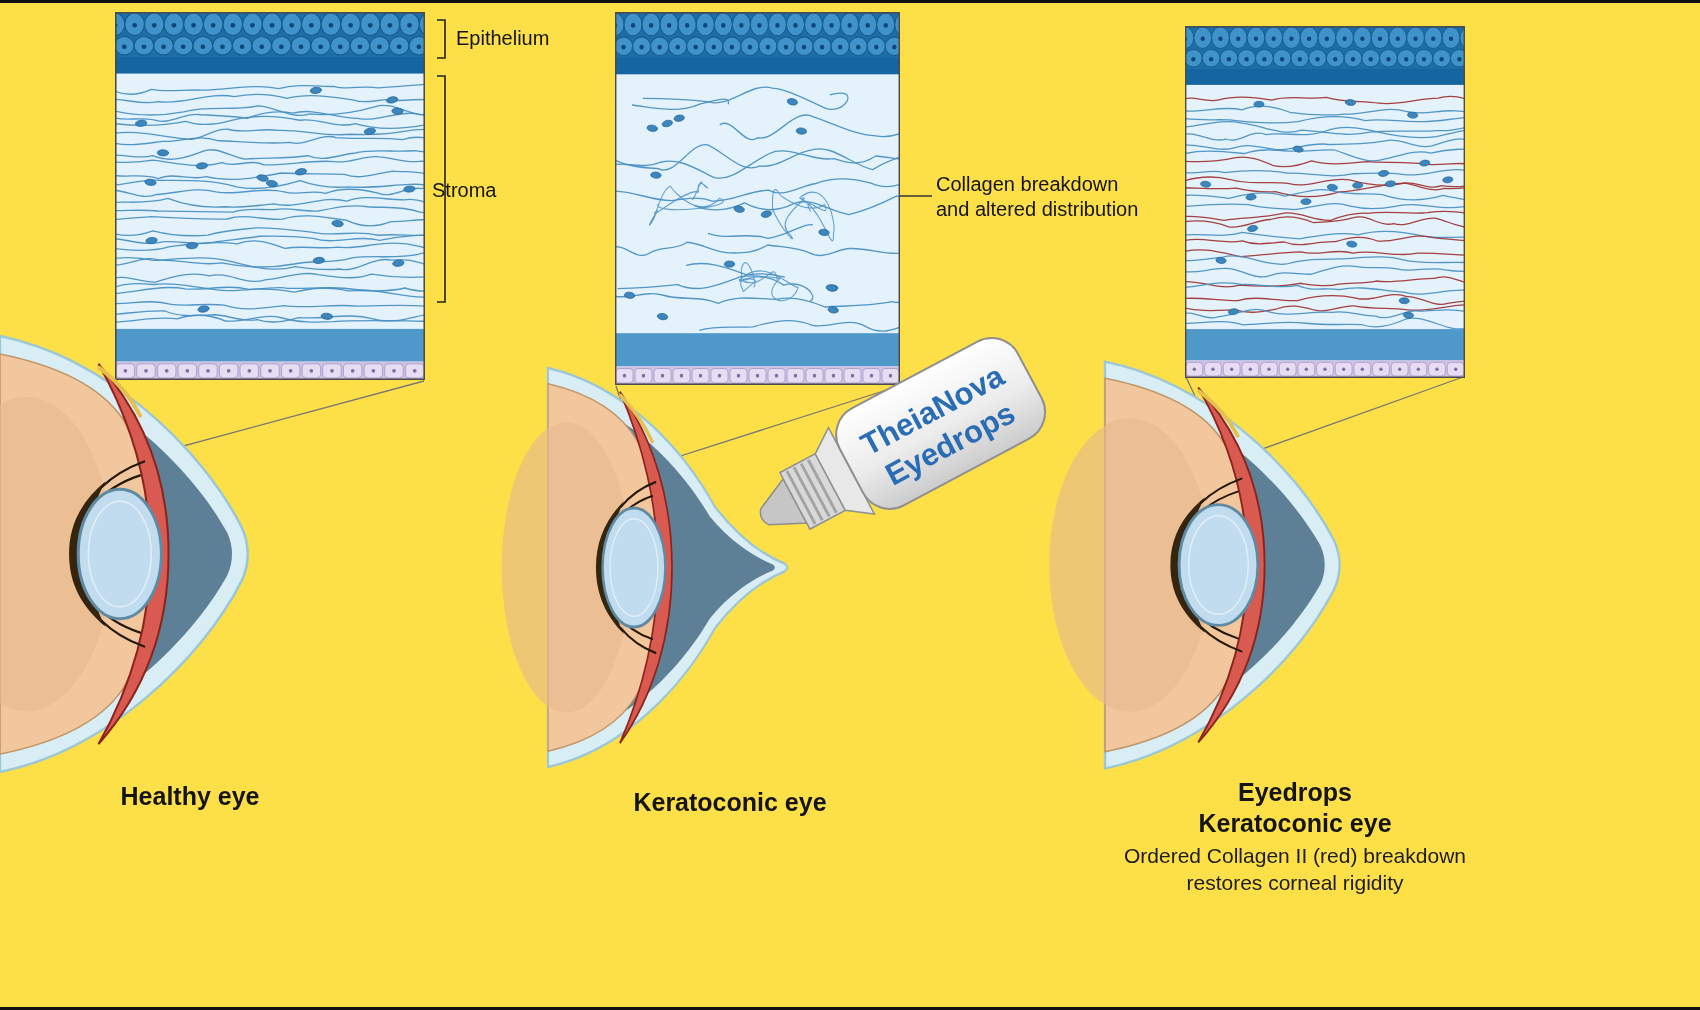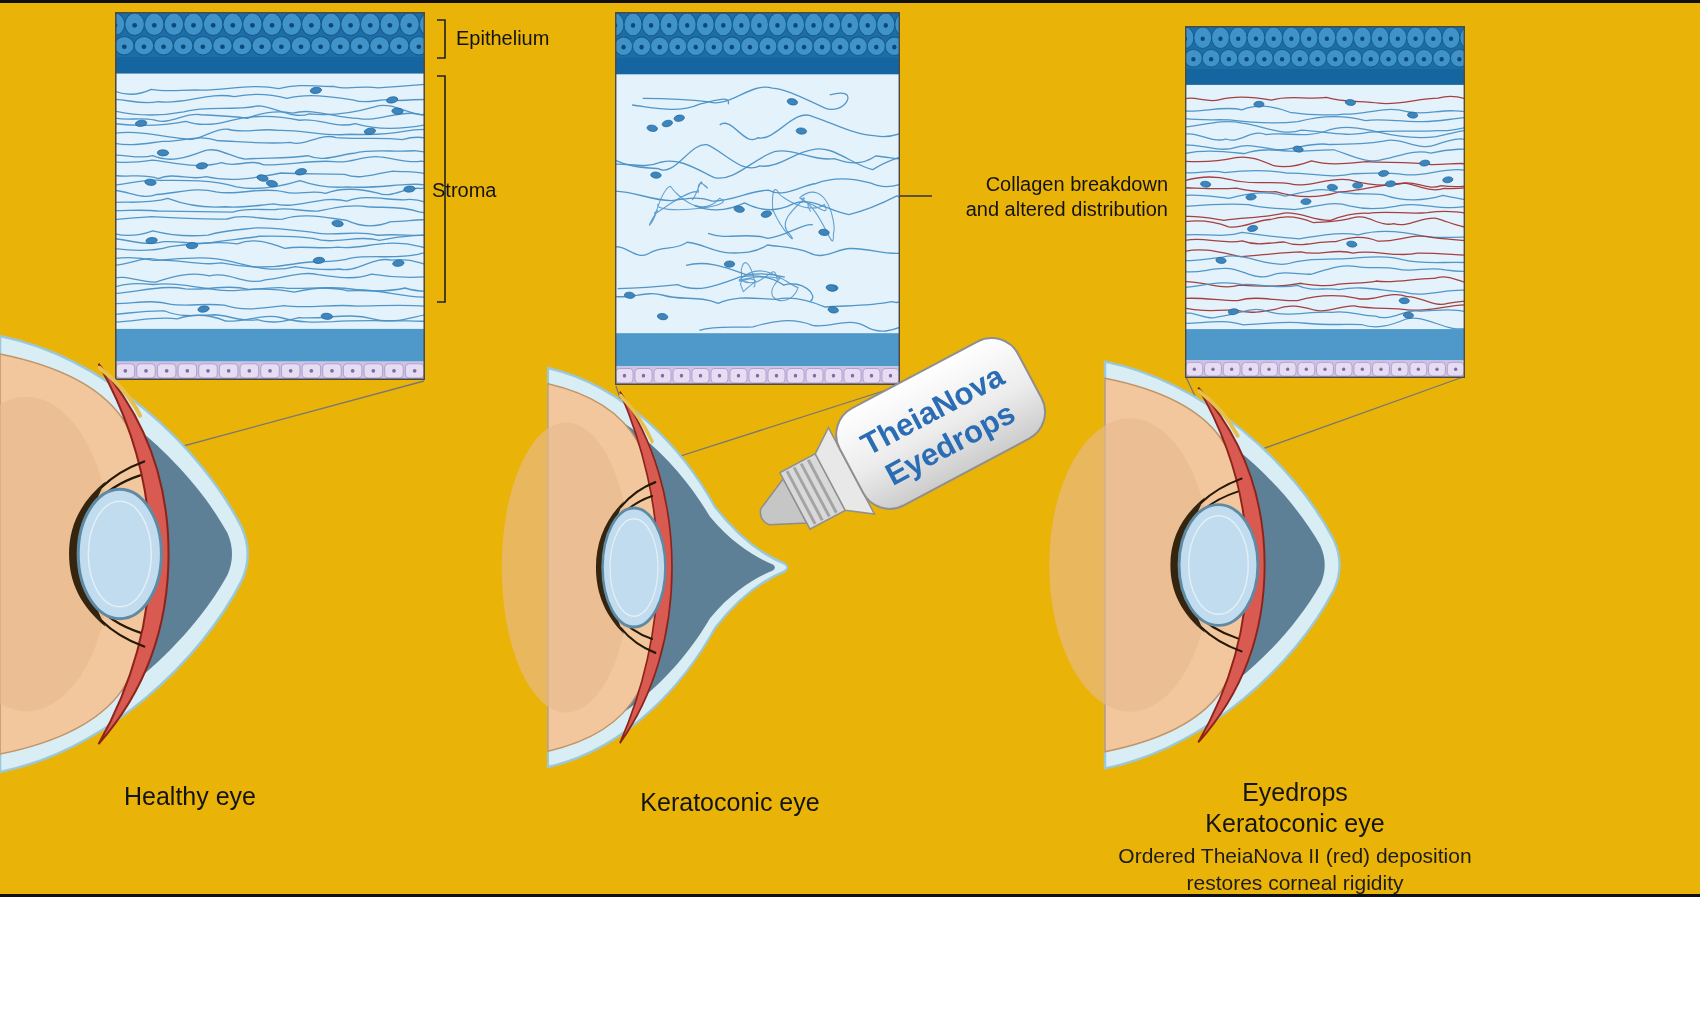--- a/index.html
+++ b/index.html
@@ -1,28 +1,28 @@
 <!DOCTYPE html>
 <html><head>
 <meta charset="utf-8">
 <style>
   *{margin:0;padding:0;box-sizing:border-box}
   html,body{background:#ffffff}
   body{width:1700px;height:1010px;font-family:"Liberation Sans",sans-serif;position:relative;overflow:hidden}
-  .canvas{position:relative;width:1700px;height:897px;background:#eab308;overflow:hidden}
+  .canvas{position:relative;width:1700px;height:1010px;background:#fde047;overflow:hidden}
   .edge{position:absolute;left:0;width:100%;height:3px;background:#101010}
   section.panel{position:absolute;inset:0;pointer-events:none}
   svg{display:block}
   svg.inset{position:absolute;overflow:hidden;background:#e4f2fb}
   svg.eye,svg.overlay,svg.bottle{position:absolute;overflow:visible;pointer-events:none}
   svg.overlay{left:0;top:0;width:1700px;height:1010px}
-  .caption-title{position:absolute;font-weight:400;font-size:25px;color:#141414;text-align:center;white-space:pre-line;line-height:31px}
+  .caption-title{position:absolute;font-weight:700;font-size:25px;color:#141414;text-align:center;white-space:pre-line;line-height:31px}
   .caption-sub{position:absolute;font-size:21px;color:#1c1c1c;text-align:center;white-space:pre-line;line-height:27px}
   .side-label{position:absolute;font-size:20px;color:#141414}
-  .annotation{position:absolute;font-size:20px;color:#141414;text-align:right;line-height:25px;white-space:pre-line}
+  .annotation{position:absolute;font-size:20px;color:#141414;text-align:left;line-height:25px;white-space:pre-line}
 </style>
 </head>
 <body>
 
 <div class="canvas">
 
   <div class="edge" style="top:0"></div>
   <div class="edge" style="bottom:0"></div>
 
   <svg width="0" height="0" style="position:absolute">
@@ -568,17 +568,17 @@
         <circle cx="290" cy="351" r="1.8" fill="#7e6da2"></circle>
         <rect x="0.75" y="0.75" width="298.5" height="358.5" fill="none" stroke="#4a4a4a" stroke-width="1.5"></rect>
       </svg>
 
     <svg class="eye" style="left:1105px;top:356px;width:250px;height:418px" viewBox="0 0 260 450" preserveAspectRatio="none">
       <use href="#dome-eye"></use>
     </svg>
 
     <div class="caption-title" style="left:1110px;top:777px;width:370px">Eyedrops
 Keratoconic eye</div>
-    <div class="caption-sub" style="left:1100px;top:842px;width:390px">Ordered TheiaNova II (red) deposition
+    <div class="caption-sub" style="left:1100px;top:842px;width:390px">Ordered Collagen II (red) breakdown
 restores corneal rigidity</div>
   </section>
 
 </div>
 
 </body></html>

